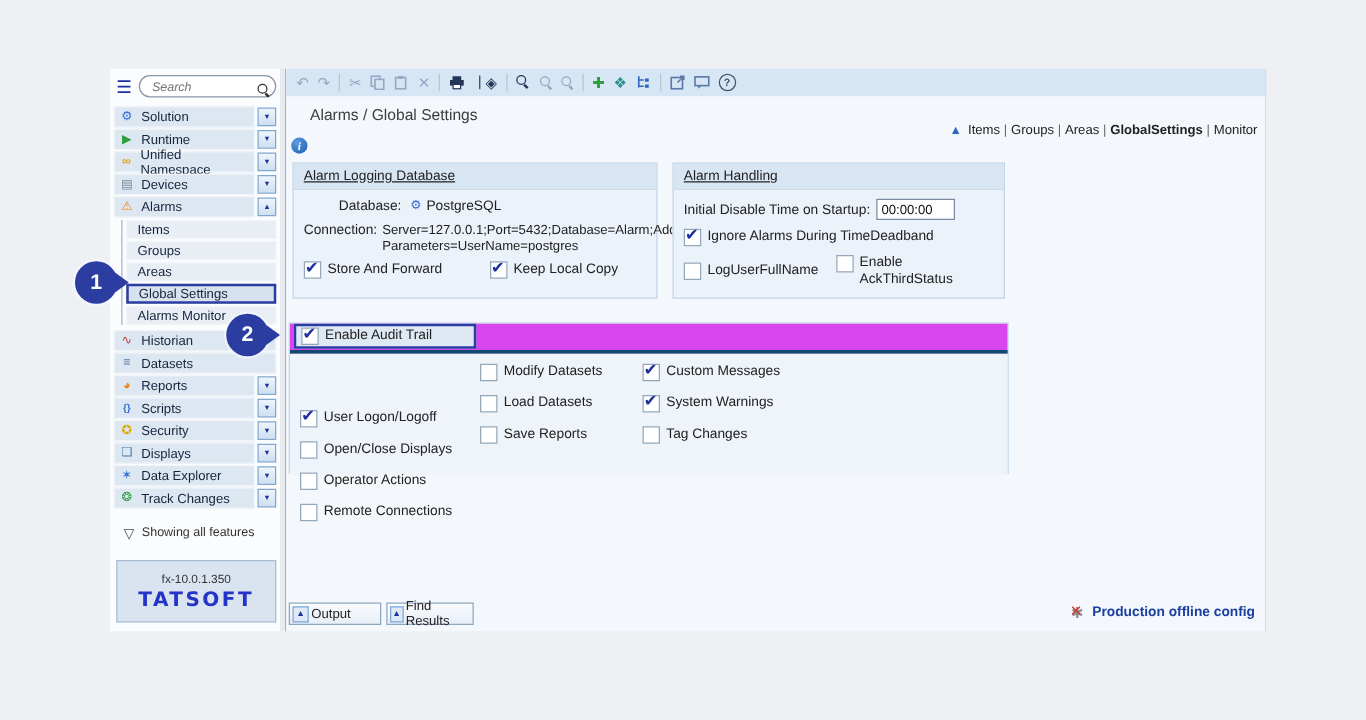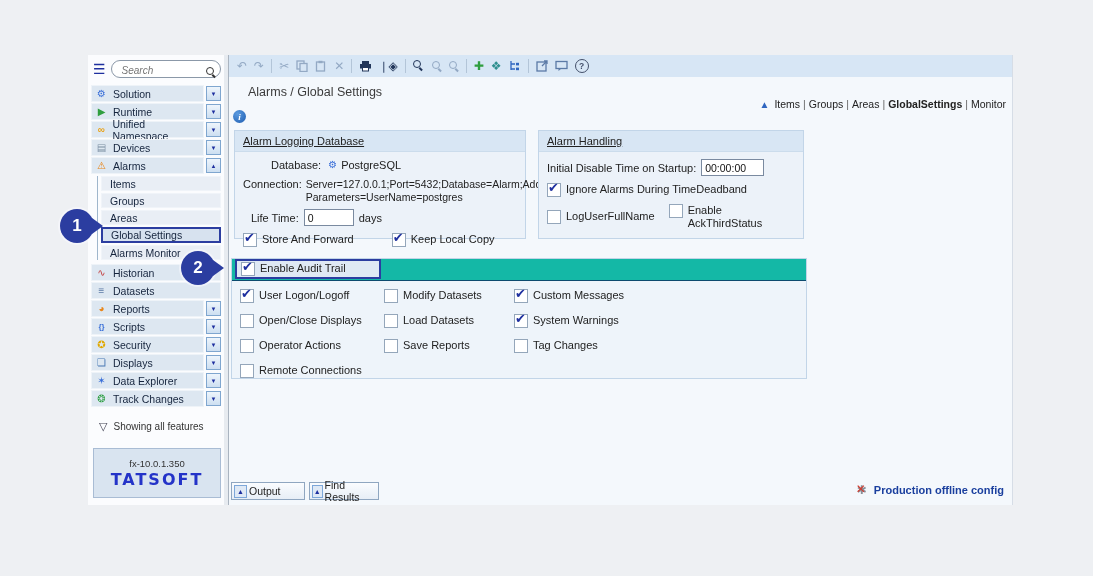--- a/index.html
+++ b/index.html
@@ -56,21 +56,21 @@
   .prow{display:flex;align-items:center;margin-bottom:7px;}
   .plabel{color:#222;}
   .tinput{height:15px;border:1px solid #7a8aa0;background:#fff;font-size:10.5px;padding:0 3px;font-family:"Liberation Sans",sans-serif;color:#111;}
   .conn-val{font-size:10.5px;line-height:13px;}
 
   .cb{display:inline-flex;align-items:flex-start;gap:5px;font-size:11px;color:#222;cursor:pointer;}
   .cb .box{width:12px;height:12px;background:#fff;border:1px solid #94a6ba;position:relative;flex:none;}
   .cb.on .box:after{content:"\2714";position:absolute;left:0px;top:-4px;font-size:13px;font-weight:bold;color:#1e2f9f;}
   .cb .cbl{line-height:13px;}
 
-  .audit-h{position:relative;height:21px;background:#14b8a6;border-bottom:1px solid #0c4a6e;}
+  .audit-h{position:relative;height:21px;background:#d946ef;border-bottom:3px solid #0c4a6e;}
   .audit-enable{position:absolute;left:3px;top:0px;height:16px;width:138px;background:#dfe9f4;border:2px solid #2b3da0;display:flex;align-items:center;padding-left:4px;}
   .audit-body{position:relative;background:#eef4fa;height:97px;}
   .acol{position:absolute;top:8px;display:flex;flex-direction:column;gap:11px;}
 
   .statusbtn{position:absolute;height:16px;display:flex;align-items:center;gap:2px;background:linear-gradient(#fafcfe,#e7eef6);border:1px solid #8fa6c0;padding:0 8px 0 2px;font-size:10.5px;color:#222;cursor:pointer;}
   .collapse-ic{width:11px;height:11px;background:#dfe9f5;border:1px solid #7da7d9;color:#1e2f9f;font-size:7px;display:flex;align-items:center;justify-content:center;}
   .prod{position:absolute;right:8px;top:428px;display:flex;align-items:center;gap:5px;font-size:11px;font-weight:bold;color:#1a3f9e;}
   .prod-ic{position:relative;color:#8a8f98;font-size:12px;width:14px;text-align:center;}
   .prod-ic .redx{position:absolute;left:1px;top:-1px;color:#d23b2e;font-size:12px;font-weight:bold;}
 
@@ -309,25 +309,20 @@
           <span class="sic ic-gear" style="margin:0 2px 0 5px;">⚙</span>
           <span>PostgreSQL</span>
         </div>
         <div class="prow" style="align-items:flex-start;margin-bottom:5px;">
           <span class="plabel" style="margin-right:4px;">Connection:</span>
           <span class="conn-val">
             <span>Server=127.0.0.1;Port=5432;Database=Alarm;Additional</span><br>
             <span>Parameters=UserName=postgres</span>
           </span>
         </div>
-        <div class="prow" style="margin-left:8px;gap:5px;">
-          <span class="plabel">Life Time:</span>
-          <input class="tinput" style="width: 42px;" value="0">
-          <span>days</span>
-        </div>
         <div class="prow" style="gap:38px;margin-bottom:0;">
           <label class="cb on">
             <span class="box"></span>
               <span class="cbl">Store And Forward</span>
           </label>
           <label class="cb on">
             <span class="box"></span>
               <span class="cbl">Keep Local Copy</span>
           </label>
         </div>
@@ -363,21 +358,21 @@
     <div class="panel" style="left:2px;top:203px;width:574px;height:119px;">
       <div class="audit-h">
         <div class="audit-enable">
           <label class="cb on">
             <span class="box"></span>
               <span class="cbl">Enable Audit Trail</span>
           </label>
         </div>
       </div>
       <div class="audit-body">
-        <div class="acol" style="left:8px;">
+        <div class="acol" style="left:8px;margin-top:37px;">
           <label class="cb on">
               <span class="box"></span>
               <span class="cbl">User Logon/Logoff</span>
             </label>
           <label class="cb">
               <span class="box"></span>
               <span class="cbl">Open/Close Displays</span>
             </label>
           <label class="cb">
               <span class="box"></span>

